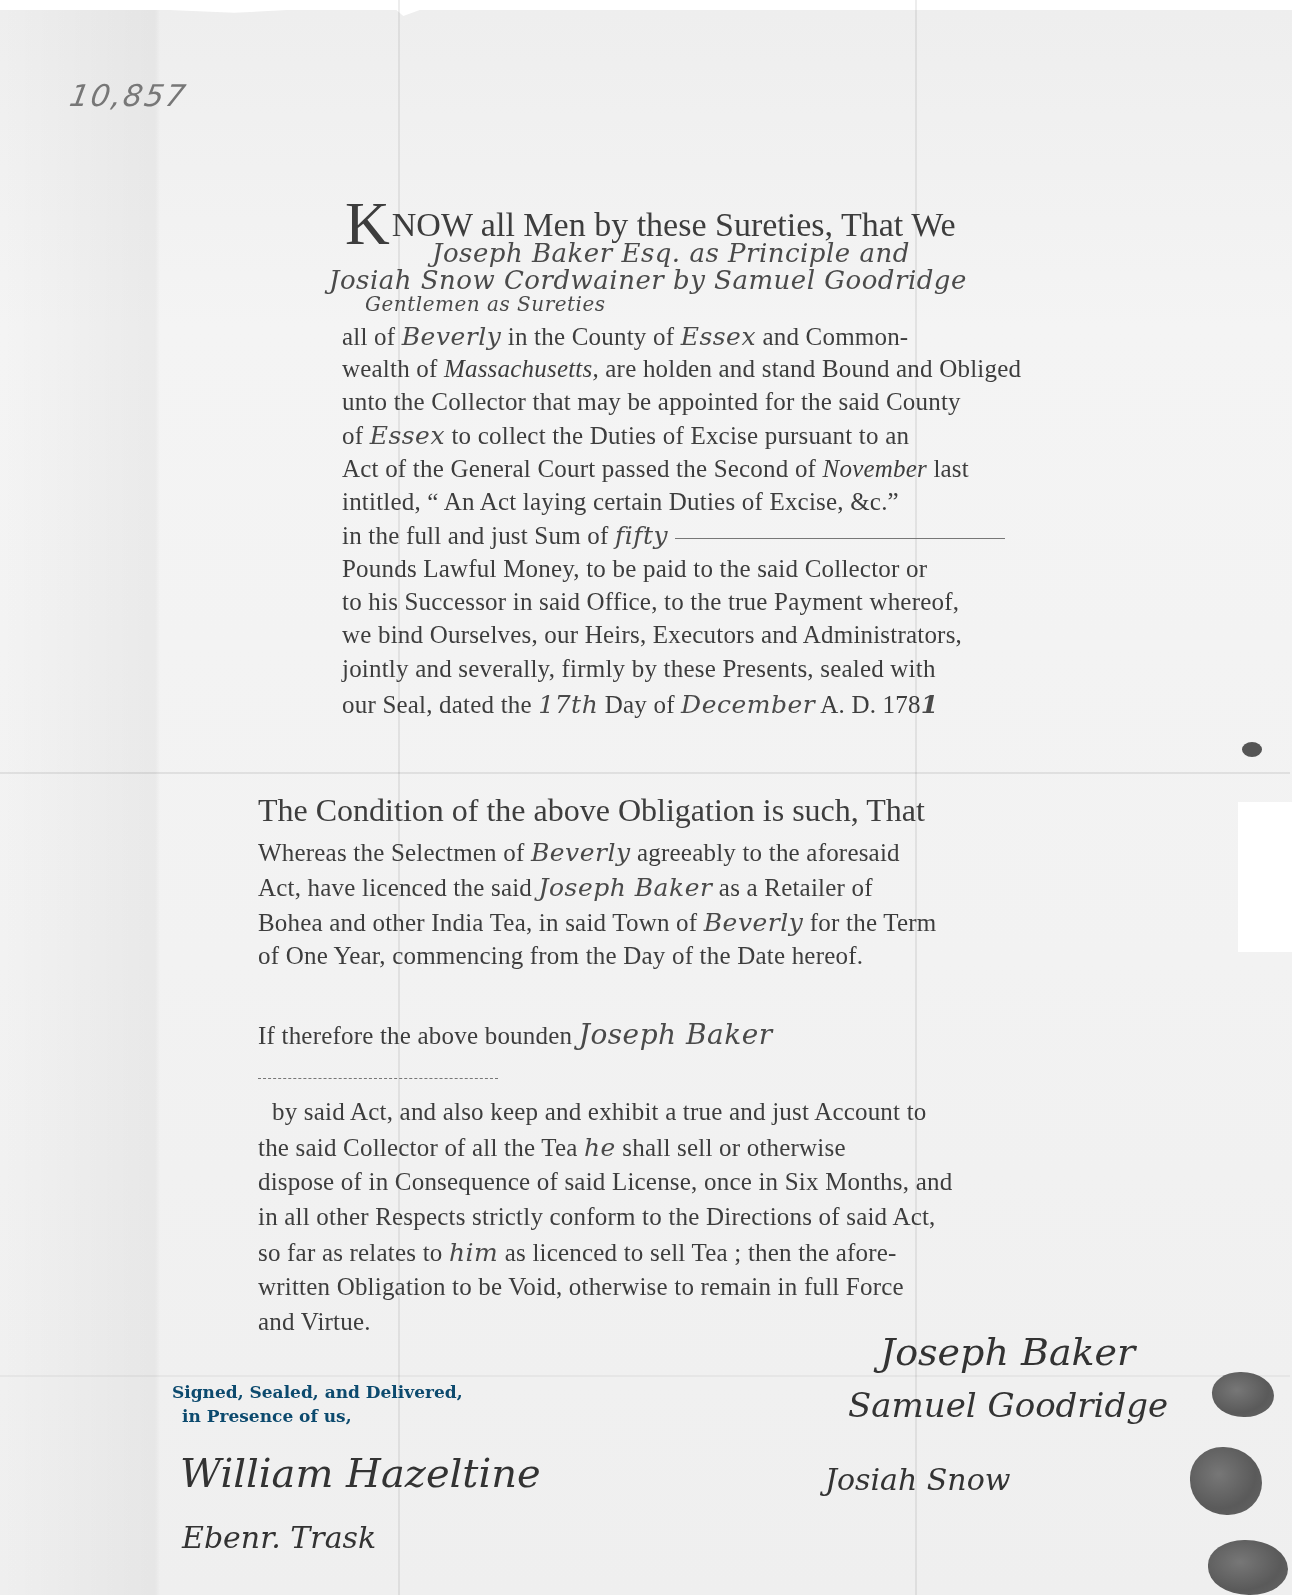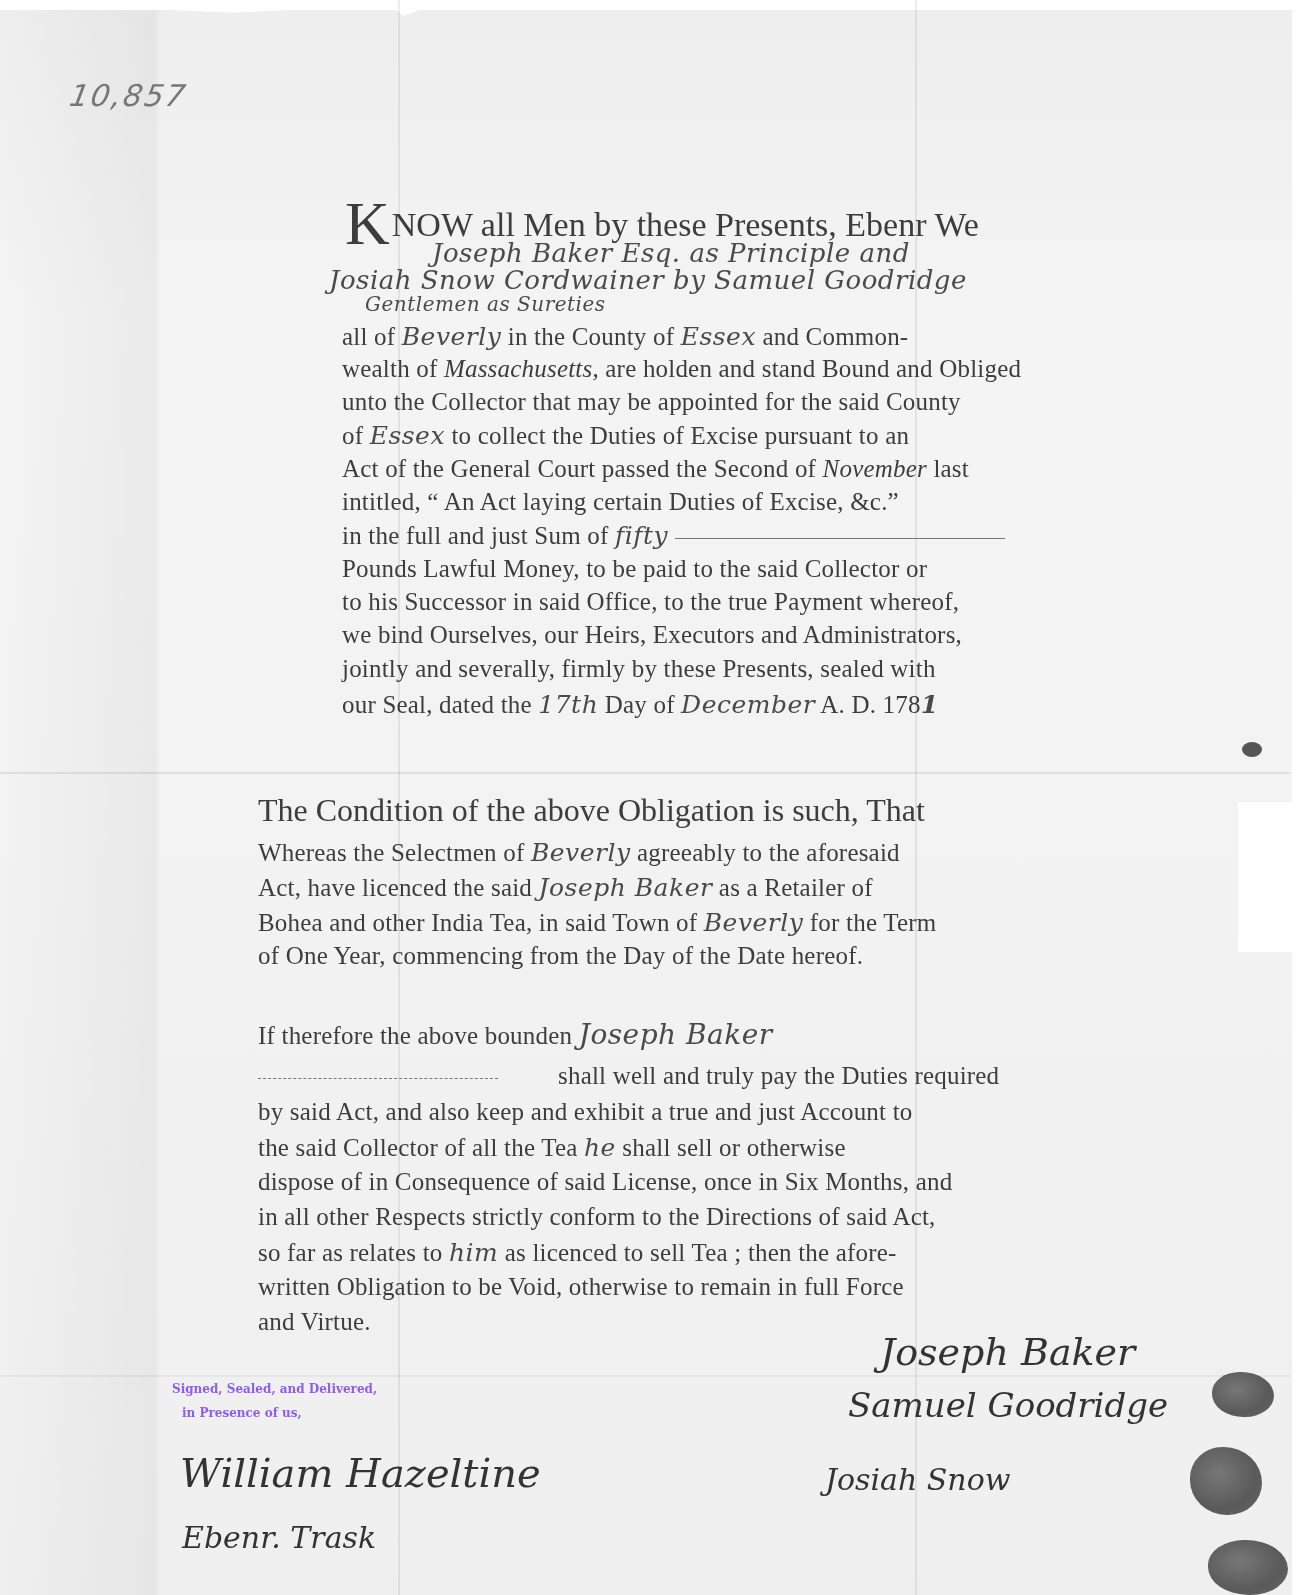--- a/index.html
+++ b/index.html
@@ -34,21 +34,21 @@
   .print { position: absolute; white-space: nowrap; color: #3d3d3d; }
   .line { font-size: 25px; letter-spacing: 0.2px; }
   .hand {
     font-family: "DejaVu Serif", serif; font-style: italic; color: #4a4a4a;
     font-weight: normal; letter-spacing: 0.5px;
   }
   .ital { font-style: italic; }
   .headline { font-size: 34px; }
   .dropcap { font-size: 62px; line-height: 1; vertical-align: -8px; margin-right: 2px; }
   .cond-head { font-size: 32px; }
-  .footer-label { font-family: "DejaVu Serif", serif; font-size: 12px; font-weight: bold; color: #8b5cf6; }
+  .footer-label { font-family: "DejaVu Serif", serif; font-size: 17px; font-weight: bold; color: #0c4a6e; }
   .sig { position: absolute; font-family: "DejaVu Serif", serif; font-style: italic; color: #333; white-space: nowrap; }
   .seal {
     position: absolute; background: radial-gradient(ellipse at 40% 40%, #777 0%, #5a5a5a 60%, #666 100%);
     border-radius: 46% 54% 48% 52%;
   }
   .ink-dot { position: absolute; width: 20px; height: 15px; border-radius: 50%; background: #555; }
   .blank-rule { display: inline-block; border-bottom: 1px solid #777; vertical-align: middle; }
 </style>
 </head>
 <body>
@@ -57,21 +57,21 @@
 <div class="paper-edge-top"></div>
 <div class="fold-v" style="left:398px"></div>
 <div class="fold-v" style="left:915px"></div>
 <div class="fold-h" style="top:772px"></div>
 <div class="fold-h" style="top:1375px; opacity:.5"></div>
 <div class="torn-right"></div>
 
 <div class="archive-number">10,857</div>
 
 <div class="print headline" style="left:345px; top:192px;">
-  <span class="dropcap">K</span><span>NOW all Men by these Presents, Ebenr We</span>
+  <span class="dropcap">K</span><span>NOW all Men by these Sureties, That We</span>
 </div>
 
 <div class="print hand" style="left:412px; top:238px; font-size:26px;margin-left:20px;">Joseph Baker Esq. as Principle and</div>
 <div class="print hand" style="left:329px; top:265px; font-size:26px;">Josiah Snow Cordwainer by Samuel Goodridge</div>
 <div class="print hand" style="left:365px; top:292px; font-size:20px;">Gentlemen as Sureties</div>
 
 <div class="print line" style="left:342px; top:322px;">
   <span>all of </span><span class="hand">Beverly</span><span> in the County of </span><span class="hand">Essex</span><span> and Common-</span>
 </div>
 <div class="print line" style="left:342px; top:355px;">
@@ -107,23 +107,23 @@
 </div>
 <div class="print line" style="left:258px; top:908px;">
   <span>Bohea and other India Tea, in said Town of </span><span class="hand">Beverly</span><span> for the Term</span>
 </div>
 <div class="print line" style="left:258px; top:942px;">of One Year, commencing from the Day of the Date hereof.</div>
 
 <div class="print line" style="left:258px; top:1018px;">
   <span>If therefore the above bounden </span><span class="hand" style="font-size:28px">Joseph Baker</span>
 </div>
 <div class="print line" style="left:258px; top:1062px;">
-  <span class="blank-rule" style="width:240px; border-bottom-style:dashed; margin-right:60px"></span><span>shall well and truly pay the Duties required</span>
+  <span class="blank-rule" style="width:240px; border-bottom-style:dashed; margin-right:60px"></span>
 </div>
-<div class="print line" style="left:258px; top:1098px;">by said Act, and also keep and exhibit a true and just Account to</div>
+<div class="print line" style="left:272px; top:1098px;">by said Act, and also keep and exhibit a true and just Account to</div>
 <div class="print line" style="left:258px; top:1133px;">
   <span>the said Collector of all the Tea </span><span class="hand">he</span><span> shall sell or otherwise</span>
 </div>
 <div class="print line" style="left:258px; top:1168px;">dispose of in Consequence of said License, once in Six Months, and</div>
 <div class="print line" style="left:258px; top:1203px;">in all other Respects strictly conform to the Directions of said Act,</div>
 <div class="print line" style="left:258px; top:1238px;">
   <span>so far as relates to </span><span class="hand">him</span><span> as licenced to sell Tea ; then the afore-</span>
 </div>
 <div class="print line" style="left:258px; top:1273px;">written Obligation to be Void, otherwise to remain in full Force</div>
 <div class="print line" style="left:258px; top:1308px;">and Virtue.</div>

